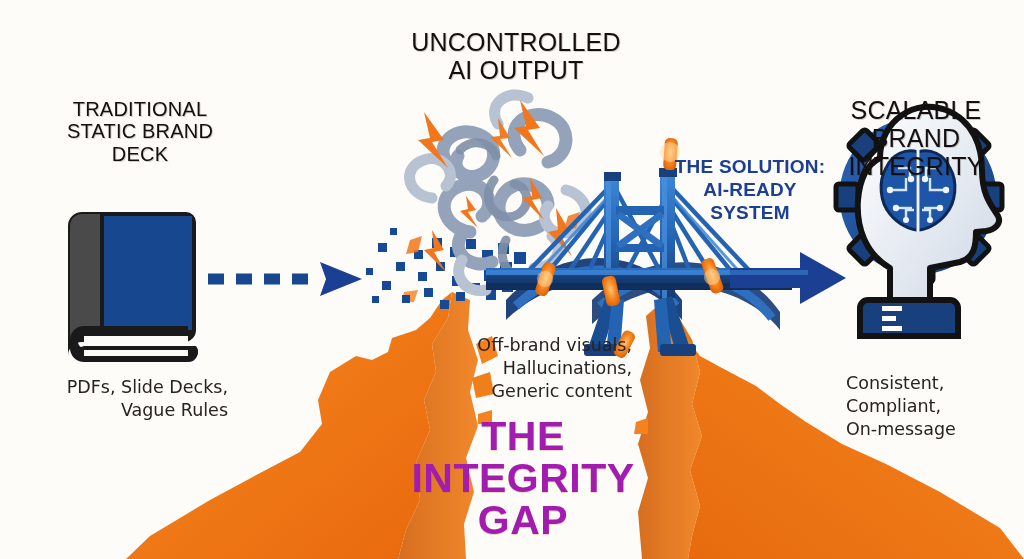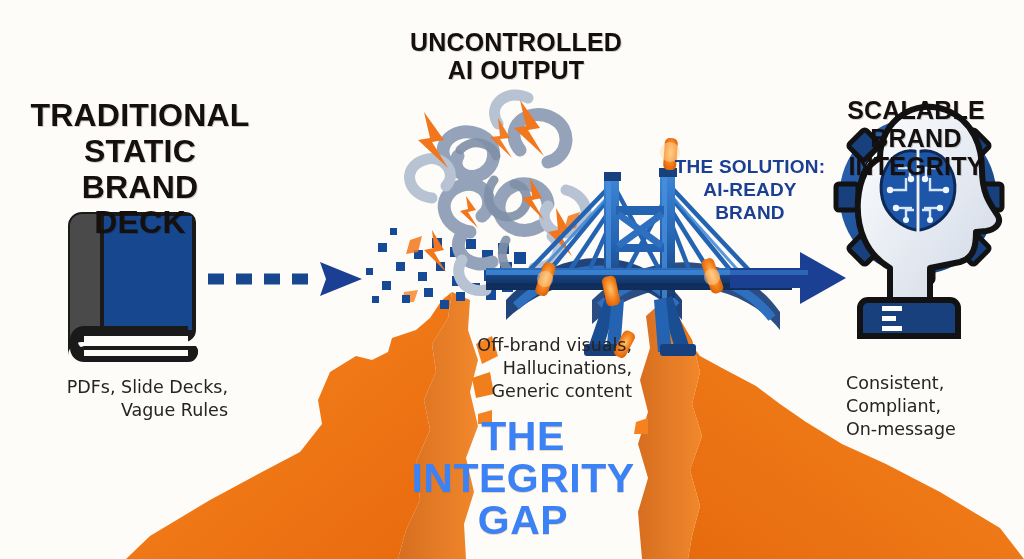--- a/index.html
+++ b/index.html
@@ -13,29 +13,29 @@
     position:relative;
     width:1024px; height:559px;
     background:#fdfcf8;
     overflow:hidden;
   }
   #art{ position:absolute; left:0; top:0; width:1024px; height:559px; }
 
   
   .hd{
     position:absolute;
-    font-weight:bold;
+    font-weight:normal;
     color:#15100e;
     letter-spacing:0.2px;
     line-height:1.12;
     text-align:center;
     white-space:pre-line;
     text-shadow:1px 1px 0 rgba(0,0,0,0.18);
   }
-  #h-left{ left:22px; top:98px; width:236px; font-size:32px; }
+  #h-left{ left:22px; top:98px; width:236px; font-size:20px; }
   #h-top { left:356px; top:28px; width:320px; font-size:25px; }
   #h-right{ left:806px; top:96px; width:220px; font-size:25px; text-align:center; }
 
   .cap{
     position:absolute;
     font-family:"DejaVu Sans", sans-serif;
     font-size:17.5px;
     line-height:1.30;
     color:#262321;
     text-align:right;
@@ -52,21 +52,21 @@
     color:#1b3f92; text-align:center; white-space:pre-line;
     letter-spacing:0.2px;
   }
 
   #gap-title{
     position:absolute;
     left:398px; top:415px; width:250px;
     text-align:center;
     font-size:41px; font-weight:bold;
     line-height:1.03;
-    color:#3b82f6;
+    color:#a21caf;
     letter-spacing:0.5px;
     white-space:pre-line;
     text-shadow:0 1px 0 rgba(190,90,10,.25);
   }
 </style>
 </head>
 <body>
 
 <div id="stage">
 
@@ -358,18 +358,18 @@
 Vague Rules</div>
   <div class="cap" id="cap-mid">Off-brand visuals,
 Hallucinations,
 Generic content</div>
   <div class="cap" id="cap-right">Consistent,
 Compliant,
 On-message</div>
 
   <div id="solution">THE SOLUTION:
 AI-READY
-BRAND</div>
+SYSTEM</div>
 
   <div id="gap-title">THE
 INTEGRITY
 GAP</div>
 </div>
 
 </body></html>

